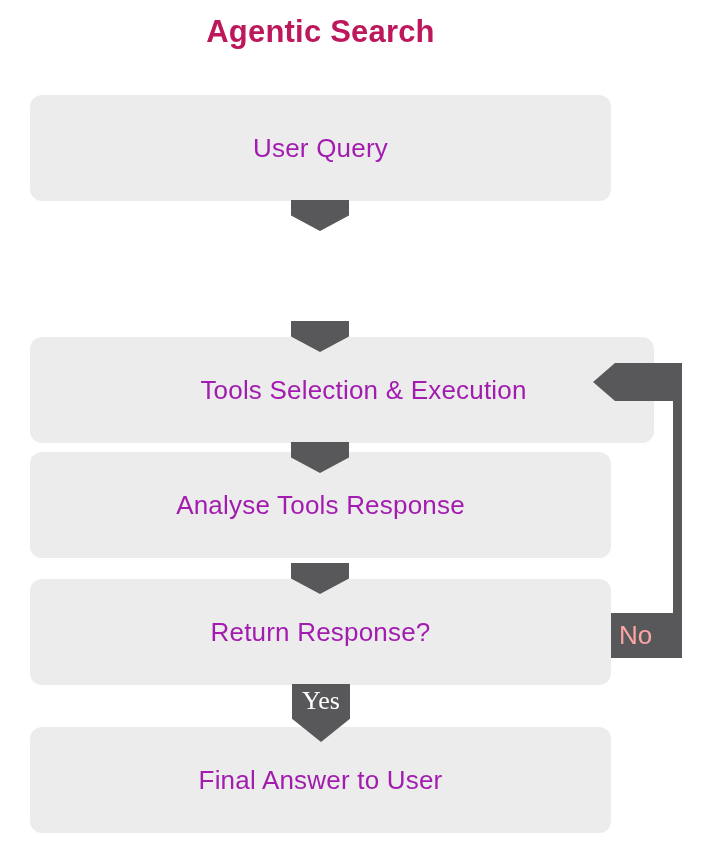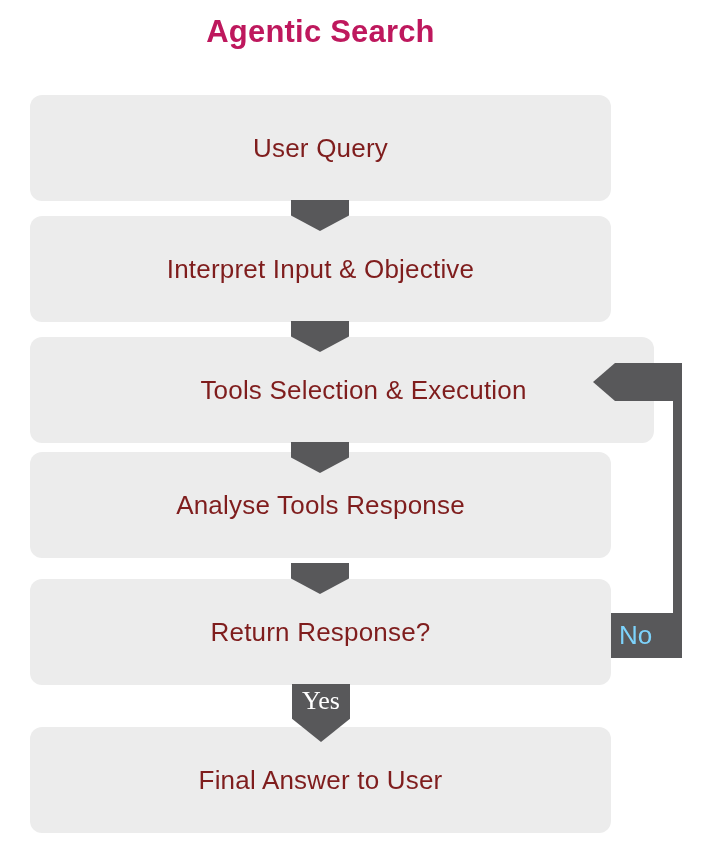--- a/index.html
+++ b/index.html
@@ -28,21 +28,21 @@
     width: 581px;
     height: 106px;
     background: #ececec;
     border-radius: 12px;
     display: flex;
     align-items: center;
     justify-content: center;
   }
   .node .node-label {
     font-size: 26px;
-    color: #7f1d1d;
+    color: #a21caf;
     letter-spacing: 0.2px;
   }
   .down-arrow {
     position: absolute;
     left: 291px;
     width: 58px;
     height: 31px;
     background: #58585a;
     clip-path: polygon(0 0, 100% 0, 100% 50%, 50% 100%, 0 50%);
     z-index: 2;
@@ -94,36 +94,33 @@
     width: 71px;
     height: 45px;
     background: #58585a;
     z-index: 2;
     display: flex;
     align-items: center;
     padding-left: 8px;
     box-sizing: border-box;
   }
   .loop-no-badge .edge-label {
-    color: #7dd3fc;
+    color: #fca5a5;
     font-size: 26px;
   }
 </style>
 </head>
 <body>
 
 <div class="canvas">
 
   <div class="title">Agentic Search</div>
 
   <div class="node" style="top:95px;">
     <span class="node-label">User Query</span>
-  </div>
-  <div class="node" style="top:216px;">
-    <span class="node-label">Interpret Input &amp; Objective</span>
   </div>
   <div class="node" style="top:337px;padding-left:43px;">
     <span class="node-label">Tools Selection &amp; Execution</span>
   </div>
   <div class="node" style="top:452px;">
     <span class="node-label">Analyse Tools Response</span>
   </div>
   <div class="node" style="top:579px;">
     <span class="node-label">Return Response?</span>
   </div>

